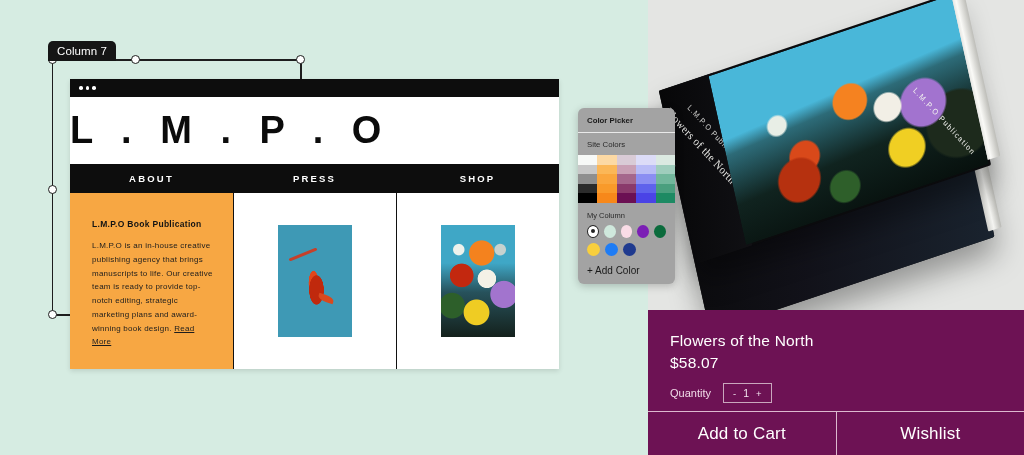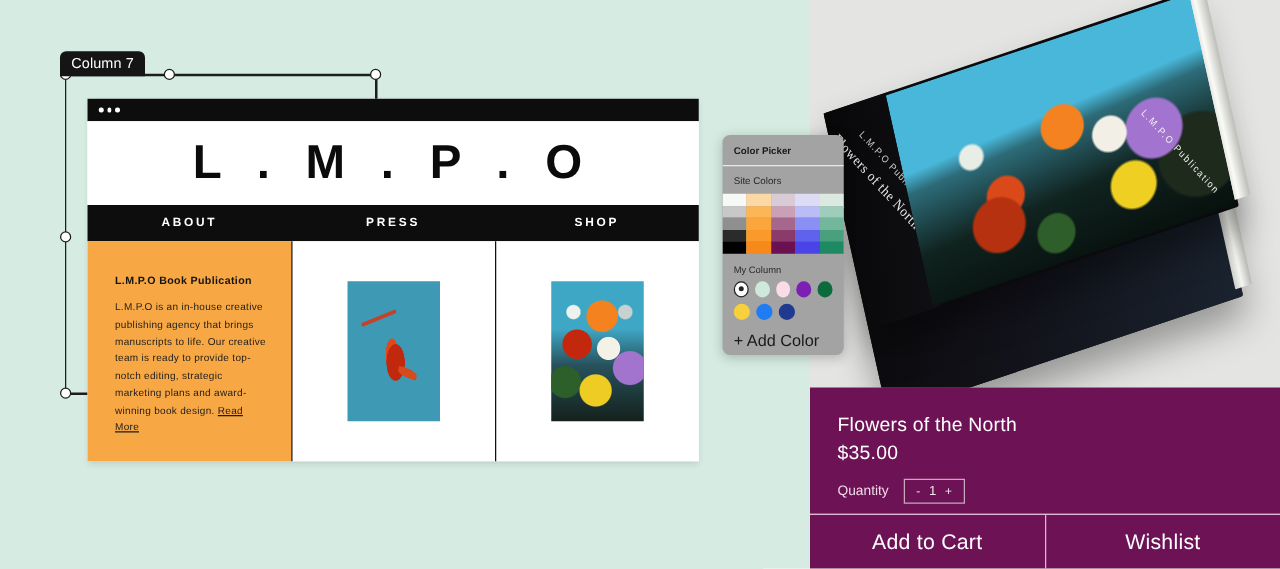--- a/index.html
+++ b/index.html
@@ -133,21 +133,21 @@
   
   .site-mock {
     position: absolute; left: 70px; top: 79px; width: 489px; height: 290px;
     background: #fff; box-shadow: 0 2px 5px rgba(0,0,0,.12);
   }
   .browser-bar {
     height: 18px; background: #0d0d0d; display: flex; align-items: center; padding-left: 9px; gap: 3px;
   }
   .browser-bar i { width: 3.5px; height: 3.5px; border-radius: 50%; background: #fff; display: block; }
   .logo-area {
-    height: 67px; background: #fff; display: flex; align-items: center; justify-content: center;
+    height: 67px; background: #fff; display: flex; align-items: center; justify-content: flex-start;
   }
   .logo-text {
     font-size: 38px; font-weight: 700; letter-spacing: 9px; color: #0b0b0b;
     font-family: "Liberation Sans", sans-serif;
   }
   .nav-bar { height: 29px; background: #0d0d0d; display: flex; align-items: center; }
   .nav-item {
     flex: 1; text-align: center; color: #fff; font-size: 9.5px;
     font-weight: 700; letter-spacing: 2.2px;
   }
@@ -208,21 +208,21 @@
     border-bottom: 1px solid #e9e9e9;
   }
   .cp-sub { padding: 7px 9px 6px; font-size: 7.8px; color: #2a2a2a; }
   .cp-grid { display: grid; grid-template-columns: repeat(5,1fr); width: 100%; }
   .cp-grid div { height: 9.6px; }
   .cp-mycolors { padding: 8px 9px 0; font-size: 7.5px; color: #2a2a2a; }
   .sw-row { display: flex; gap: 5px; padding: 5px 9px 0; }
   .sw { width: 13px; height: 13px; border-radius: 50%; }
   .sw-sel { border: 1.2px solid #222; display: flex; align-items: center; justify-content: center; background:#fff; }
   .sw-sel i { width: 4px; height: 4px; border-radius: 50%; background: #222; display:block; }
-  .cp-add { padding: 9px 9px 0; font-size: 13px; color: #1a1a1a; }
+  .cp-add { padding: 9px 9px 0; font-size: 10px; color: #1a1a1a; }
 </style>
 </head>
 <body>
 
 <div id="root">
 
   <div class="product-pane">
 
     <div class="book-stage">
       <div class="book book-lower">
@@ -236,21 +236,21 @@
           <span class="spine-sub">L.M.P.O Publication</span>
         </div>
         <div class="cover">
           <span class="cover-label">L.M.P.O Publication</span>
         </div>
       </div>
     </div>
 
     <div class="product-info">
       <div class="p-title">Flowers of the North</div>
-      <div class="p-price">$35.00</div>
+      <div class="p-price">$58.07</div>
       <div class="p-qty-row">
         <span class="p-qty-label">Quantity</span>
         <div class="stepper">
           <span>-</span>
           <span class="num">1</span>
           <span>+</span>
         </div>
       </div>
     </div>
 

